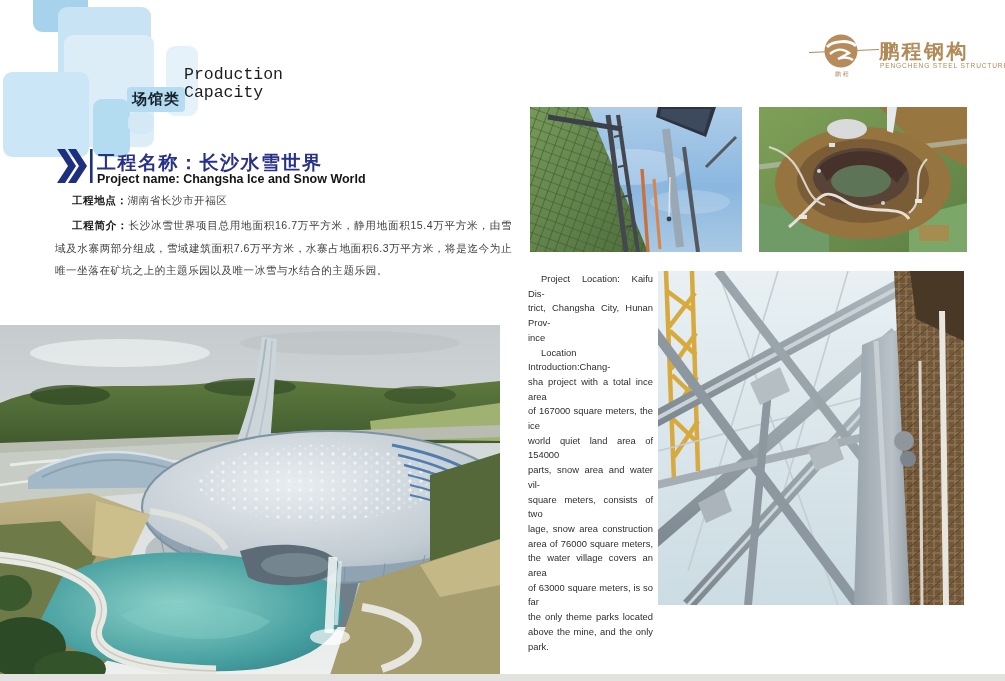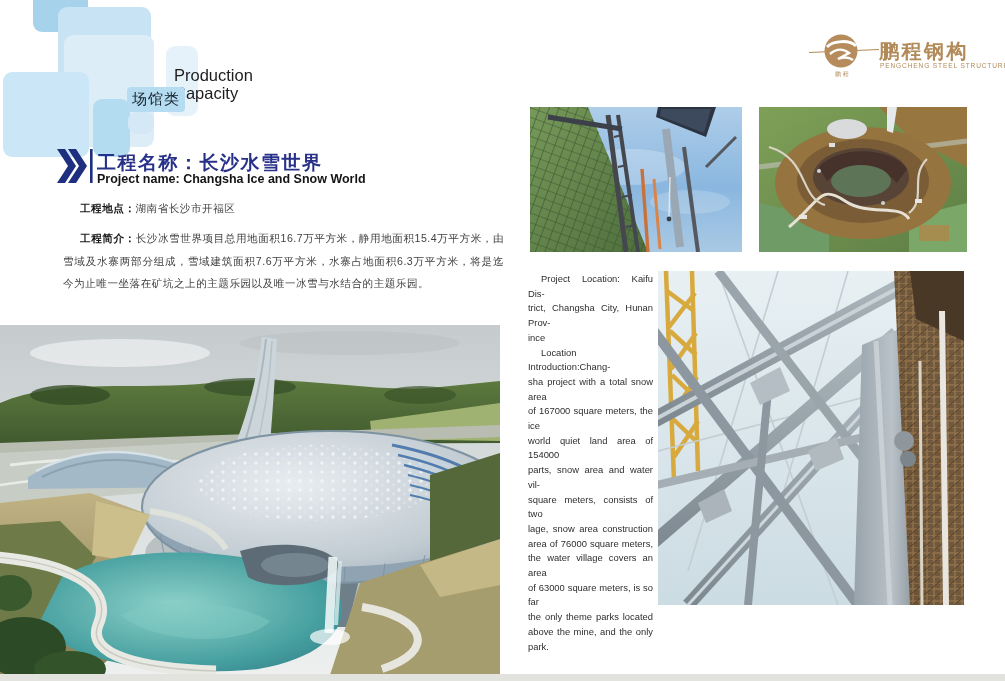--- a/index.html
+++ b/index.html
@@ -5,38 +5,38 @@
   html,body{margin:0;padding:0;background:#ffffff;}
   .page{position:relative;width:1005px;height:681px;background:#fff;overflow:hidden;
         font-family:"Liberation Sans","DejaVu Sans",sans-serif;}
   .abs{position:absolute;}
 
   
   .sq{position:absolute;border-radius:9px;}
 
   
   .title-cn{left:56px;top:57px;font-size:31px;font-weight:bold;color:#99621d;letter-spacing:1px;white-space:nowrap;}
-  .subtitle-en{left:174px;top:66px;font-size:16.5px;line-height:18px;color:#1c1c1c;}
+  .subtitle-en{left:184px;top:66px;font-size:16.5px;line-height:18px;color:#1c1c1c;font-family:Liberation Mono, monospace;}
   .chip{left:127px;top:87px;width:58px;height:25px;background:#b5dcf1;border-radius:4px;
         display:flex;align-items:center;justify-content:center;
-        font-size:15px;font-weight:normal;color:#18222e;letter-spacing:1px;}
+        font-size:15px;font-weight:bold;color:#18222e;letter-spacing:1px;}
 
   
   .logo-mark{left:808px;top:32px;width:72px;height:46px;}
   .logo-name{left:879px;top:38px;font-size:20px;font-weight:bold;color:#b18a58;letter-spacing:2.5px;white-space:nowrap;}
   .logo-sub{left:880px;top:62px;font-size:6.6px;color:#b18a58;letter-spacing:0.85px;white-space:nowrap;}
 
   
   .chev{left:57px;top:149px;width:38px;height:34px;}
   .proj-title{left:97px;top:150px;font-size:19px;font-weight:bold;color:#283189;letter-spacing:1.5px;white-space:nowrap;}
   .proj-sub{left:97px;top:172px;font-size:12.5px;font-weight:bold;color:#141414;white-space:nowrap;}
 
   
   .cn-body{left:55px;top:189px;width:457px;color:#3f3f3f;font-size:10.6px;letter-spacing:0.5px;}
-  .cn-body p{margin:8px;text-indent:17px;line-height:22.4px;}
+  .cn-body p{margin:0;text-indent:17px;line-height:22.4px;}
   .cn-body p.intro{text-align:justify;margin-top:3px;}
   .cn-body b{color:#141414;}
 
   
   .photo{overflow:hidden;background:#cfdde6;}
   .photo svg{display:block;width:100%;height:100%;}
   .photo1{left:530px;top:107px;width:212px;height:145px;}
   .photo2{left:759px;top:107px;width:208px;height:145px;}
   .photo3{left:658px;top:271px;width:306px;height:334px;}
   .render{left:0;top:325px;width:500px;height:350px;}
@@ -168,21 +168,21 @@
       <circle cx="124" cy="96" r="2" fill="#cfd3d6"></circle>
       <circle cx="60" cy="64" r="2" fill="#cfd3d6"></circle>
     </svg>
   </div>
 
   <div class="abs eng">
       <div class="eng-line indent">Project Location: Kaifu Dis-</div>
       <div class="eng-line">trict, Changsha City, Hunan Prov-</div>
       <div class="eng-line last">ince</div>
       <div class="eng-line indent">Location Introduction:Chang-</div>
-      <div class="eng-line">sha project with a total snow area</div>
+      <div class="eng-line">sha project with a total ince area</div>
       <div class="eng-line">of 167000 square meters, the ice</div>
       <div class="eng-line">world quiet land area of 154000</div>
       <div class="eng-line">parts, snow area and water vil-</div>
       <div class="eng-line">square meters, consists of two</div>
       <div class="eng-line">lage, snow area construction</div>
       <div class="eng-line">area of 76000 square meters,</div>
       <div class="eng-line">the water village covers an area</div>
       <div class="eng-line">of 63000 square meters, is so far</div>
       <div class="eng-line">the only theme parks located</div>
       <div class="eng-line">above the mine, and the only</div>

